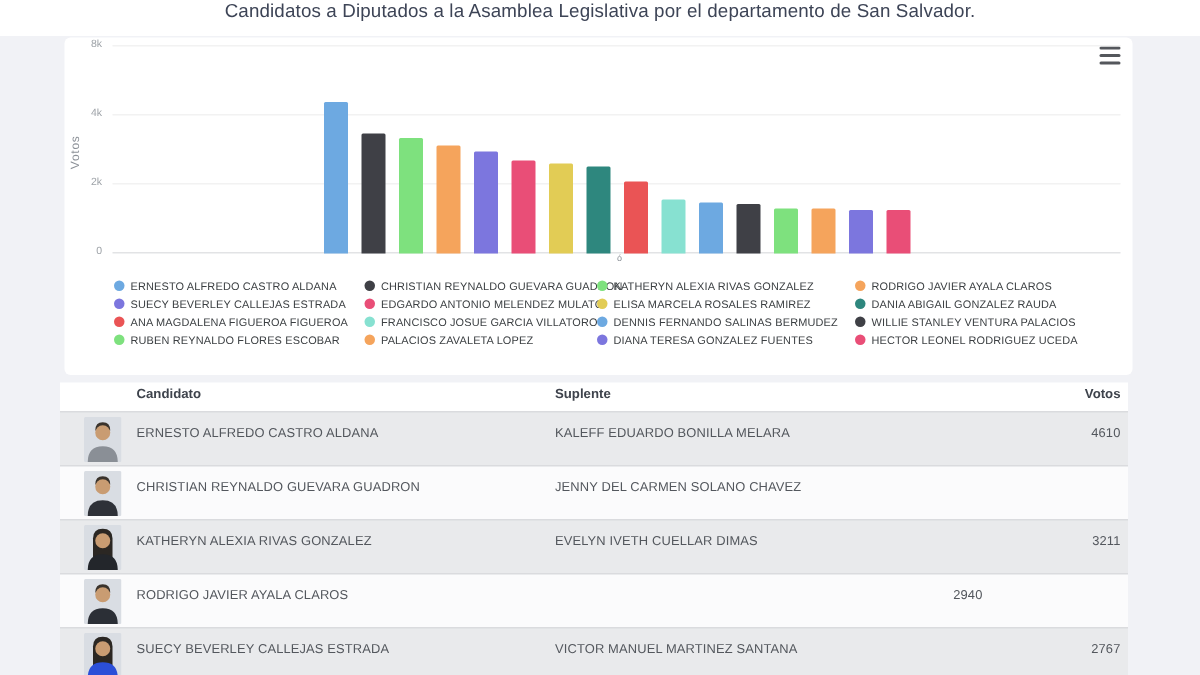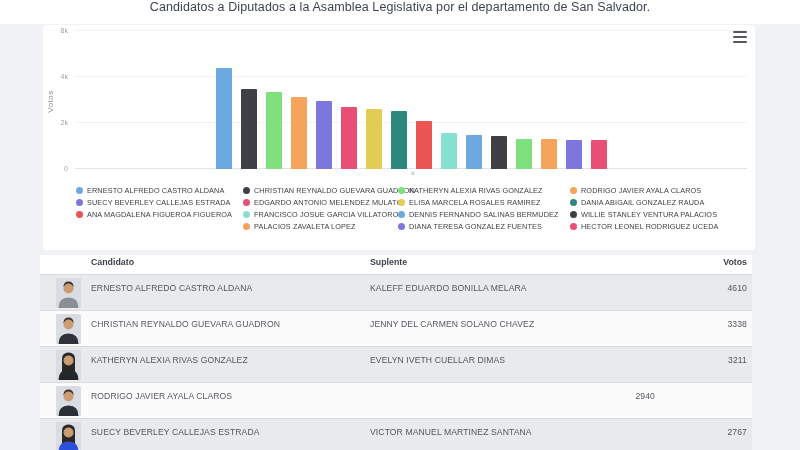--- a/index.html
+++ b/index.html
@@ -110,20 +110,24 @@
           <span class="legend-label">ERNESTO ALFREDO CASTRO ALDANA</span>
         </div>
         <div class="legend-item">
           <span class="legend-marker" style="background: rgb(124, 118, 222);"></span>
           <span class="legend-label">SUECY BEVERLEY CALLEJAS ESTRADA</span>
         </div>
         <div class="legend-item">
           <span class="legend-marker" style="background: rgb(234, 84, 85);"></span>
           <span class="legend-label">ANA MAGDALENA FIGUEROA FIGUEROA</span>
         </div>
+        <div class="legend-item">
+          <span class="legend-marker" style="background: rgb(126, 225, 126);"></span>
+          <span class="legend-label">RUBEN REYNALDO FLORES ESCOBAR</span>
+        </div>
       </div>
       <div class="legend-col">
         <div class="legend-item">
           <span class="legend-marker" style="background: rgb(63, 64, 70);"></span>
           <span class="legend-label">CHRISTIAN REYNALDO GUEVARA GUADRON</span>
         </div>
         <div class="legend-item">
           <span class="legend-marker" style="background: rgb(233, 78, 119);"></span>
           <span class="legend-label">EDGARDO ANTONIO MELENDEZ MULATO</span>
         </div>
@@ -200,21 +204,20 @@
         <div class="photo-cell">
           <svg class="photo" viewBox="0 0 25 30" xmlns="http://www.w3.org/2000/svg">
             <rect width="25" height="30" fill="#d9dde3"></rect>
             <path d="M7.5 9 Q7.5 3.5 12.5 3.5 Q17.5 3.5 17.5 9 Z" fill="#3a332c"></path>
             <circle cx="12.5" cy="10.5" r="5" fill="#c99c72"></circle>
             <path d="M2.5 30 Q2.5 19.5 12.5 19.5 Q22.5 19.5 22.5 30 Z" fill="#2e3138"></path>
           </svg>
         </div>
         <div class="td">CHRISTIAN REYNALDO GUEVARA GUADRON</div>
         <div class="td">JENNY DEL CARMEN SOLANO CHAVEZ</div>
-        <div class="td td-votos">3338</div>
       </div>
       <div class="tgrid trow odd">
         <div class="photo-cell">
           <svg class="photo" viewBox="0 0 25 30" xmlns="http://www.w3.org/2000/svg">
             <rect width="25" height="30" fill="#d9dde3"></rect>
             <path d="M6 9 Q6 2.5 12.5 2.5 Q19 2.5 19 9 L19 22 L6 22 Z" fill="#2b2723"></path>
             <circle cx="12.5" cy="10.5" r="5" fill="#c99c72"></circle>
             <path d="M2.5 30 Q2.5 19.5 12.5 19.5 Q22.5 19.5 22.5 30 Z" fill="#23262b"></path>
           </svg>
         </div>

